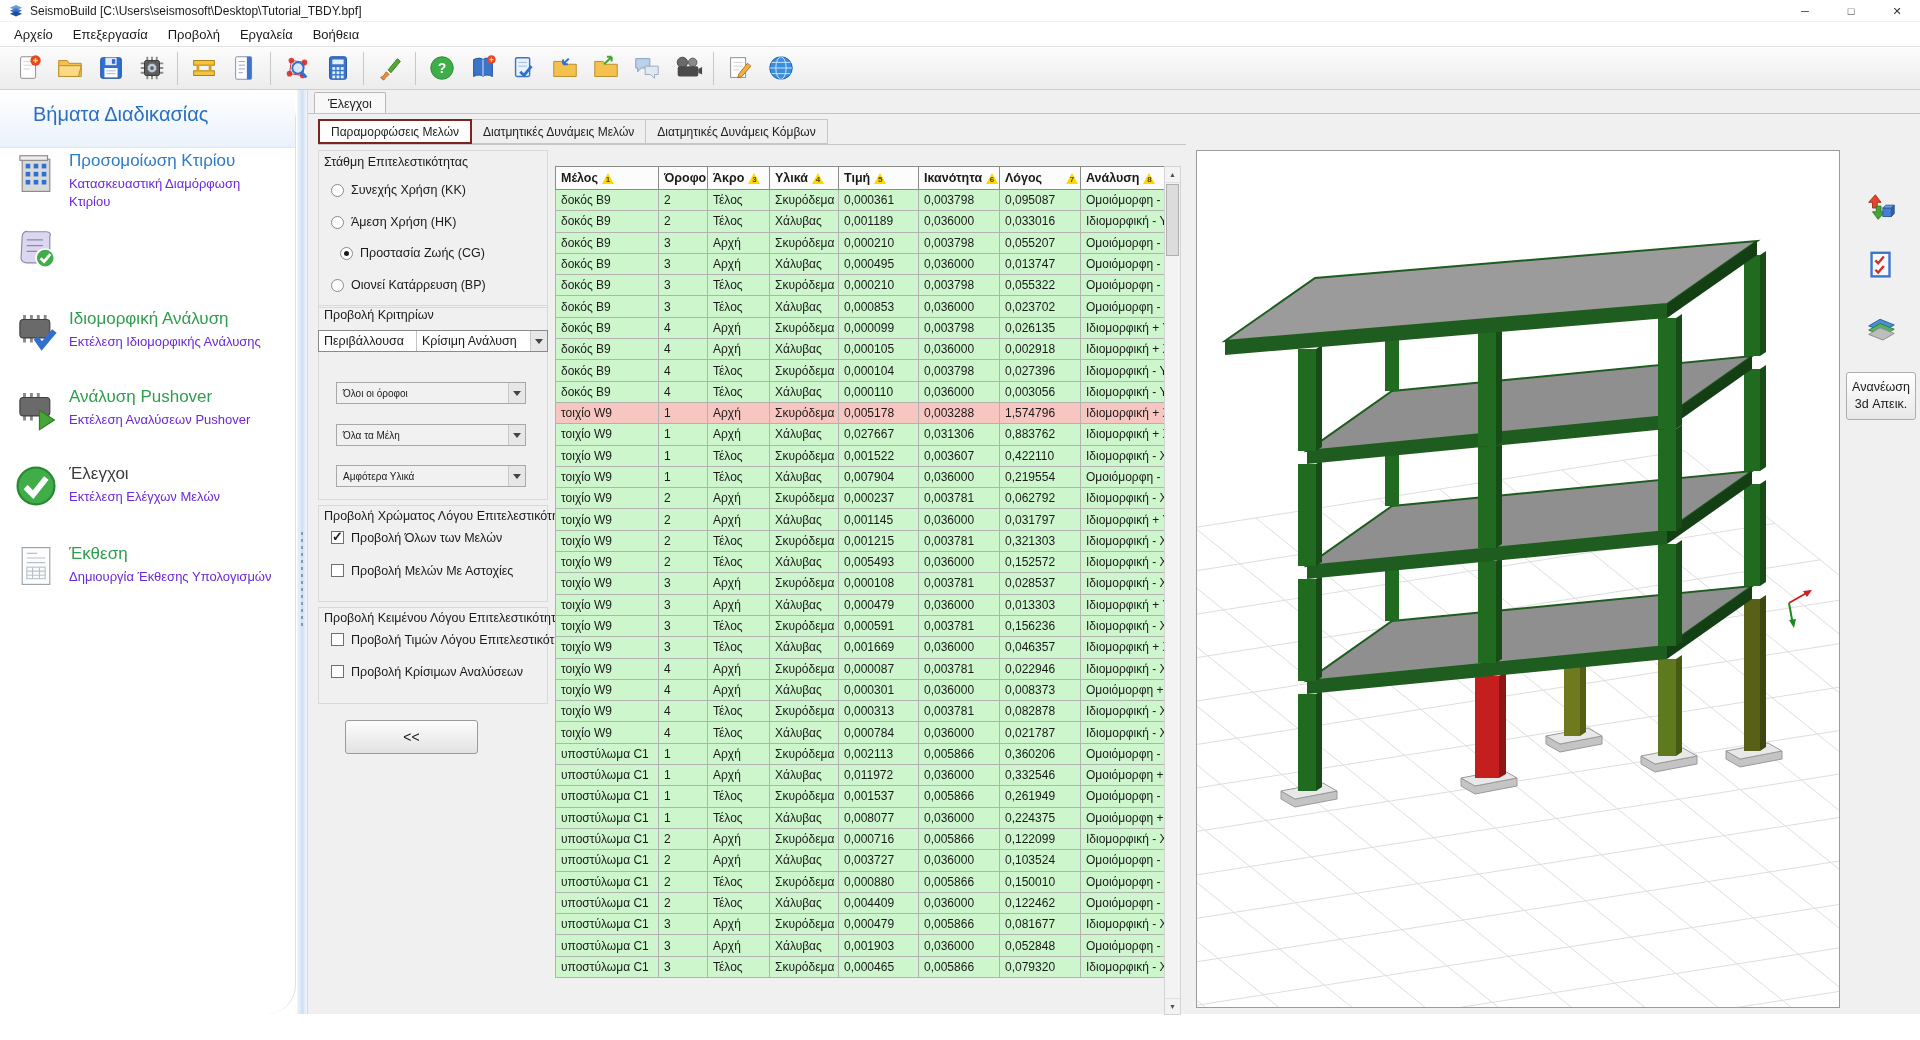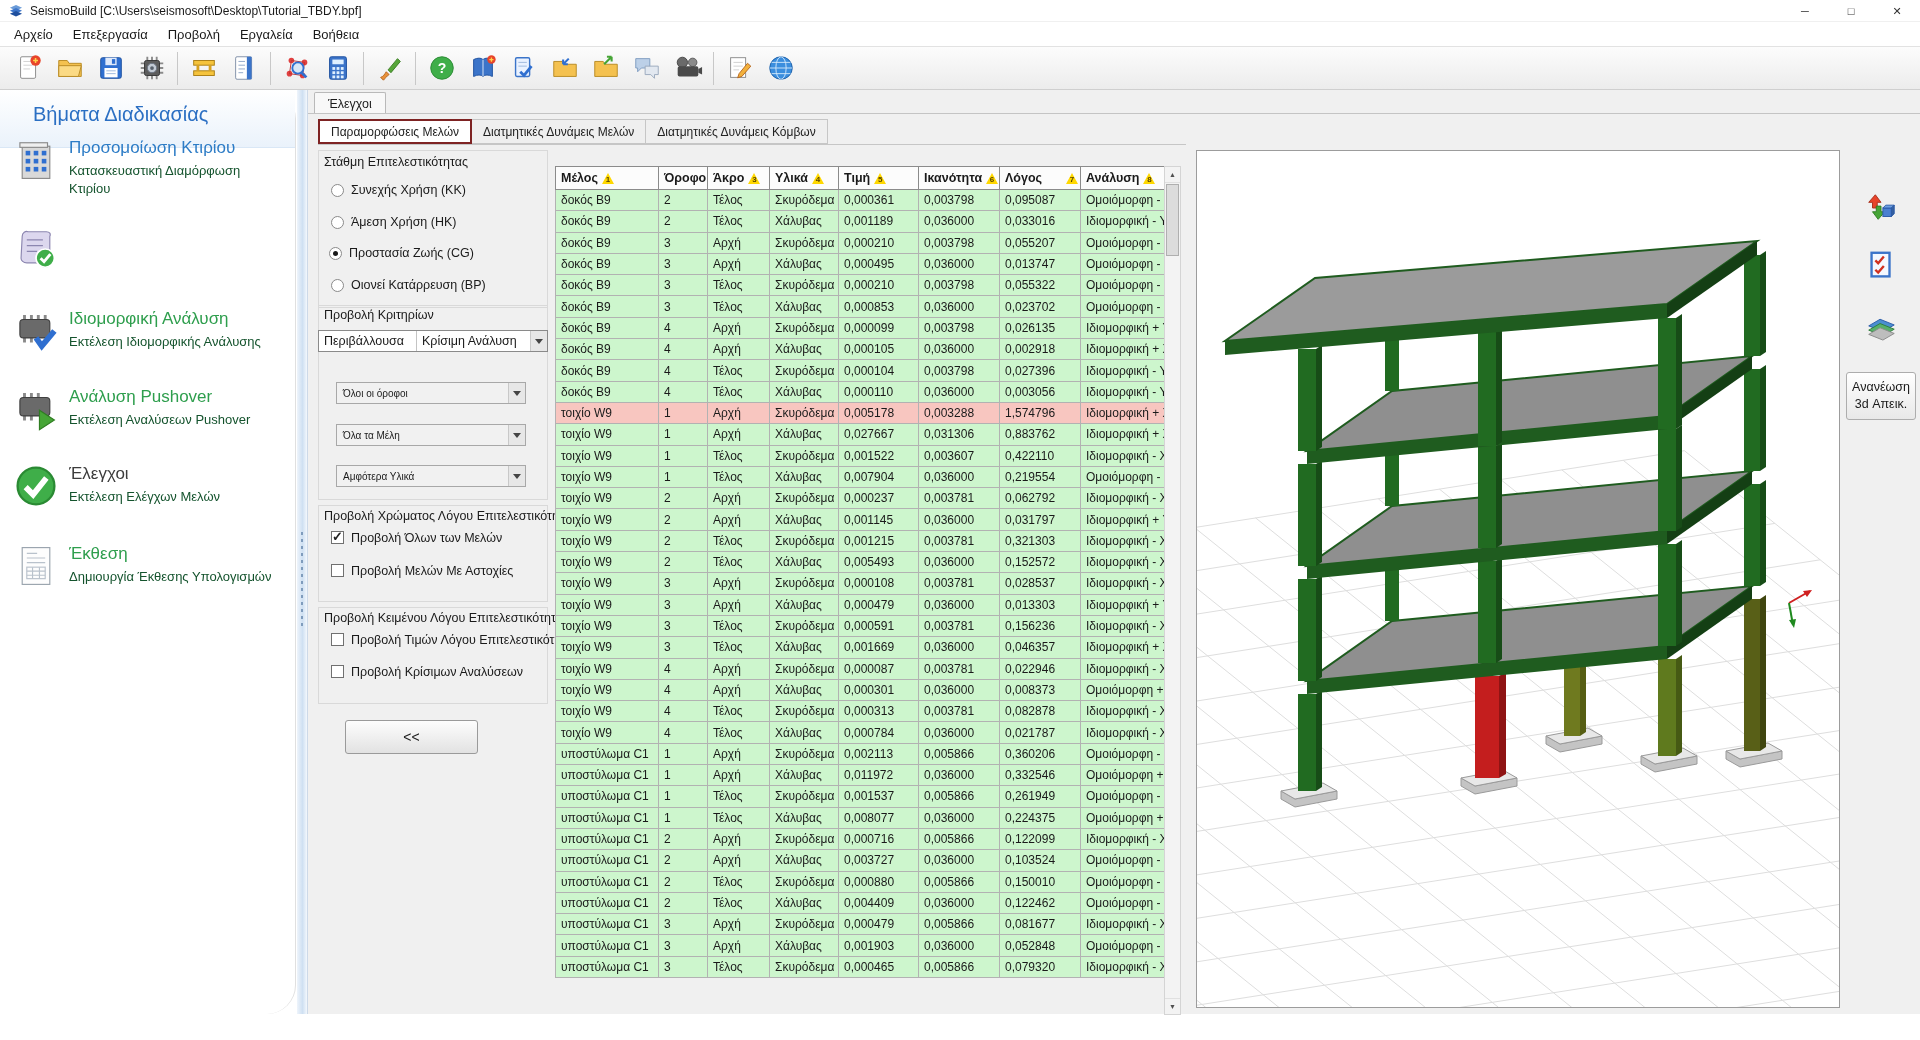--- a/index.html
+++ b/index.html
@@ -33,21 +33,21 @@
 
   
   .sidebar { position:absolute; left:0; top:90px; width:296px; height:924px; background:#fff;
     border-right:1px solid #e0e0e0;border-radius:29px; }
   .sidebar-head { height:58px; background:linear-gradient(#ffffff,#eaf2fb); border-bottom:1px solid #d9e7f6; }
   .sidebar-title { padding:13px 0 0 33px; font-size:20px; color:#2b6fc3; }
   .step { position:absolute; left:13px; width:274px; display:flex; cursor:default; }
   .step-icon { width:46px; height:46px; flex:0 0 46px; }
   .step-text { margin-left:10px; padding-top:1px; }
   .step-title { font-size:17px; white-space:nowrap; overflow:hidden; max-width:212px; }
-  .step-sub { font-size:13px; color:#14532d; line-height:1.35; margin-top:4px; max-width:208px; }
+  .step-sub { font-size:13px; color:#6d28d9; line-height:1.35; margin-top:4px; max-width:208px; }
 
   
   .splitter { position:absolute; left:297px; top:90px; width:11px; height:924px;
     background:linear-gradient(90deg,#eef4fb,#cfe0f2 55%,#f3f8fd); border-right:1px solid #cdd9e8; }
   .splitter-dots { position:absolute; left:3px; top:440px; width:4px; height:100px;
     background-image:radial-gradient(circle,#7f9cbd 1.2px,transparent 1.4px); background-size:4px 7px; }
 
   
   .main-bg { position:absolute; left:308px; top:90px; width:1612px; height:924px; background:#f0f0f0; }
   .main-tab { position:absolute; left:314px; top:92px; height:22px; padding:0 13px;
@@ -300,21 +300,21 @@
         <path d="M4 16h24M6 10h20M6 22h20" stroke="#cfe6fb" fill="none"></path>
       </svg>
     </span>
   </div>
 
 <div class="sidebar">
   <div class="sidebar-head">
     <div class="sidebar-title">Βήματα Διαδικασίας</div>
   </div>
   <div id="steps-container">
-      <div class="step" style="top: 47px;">
+      <div class="step" style="top: 60px;">
         <span class="step-icon">
           <svg viewBox="0 0 40 40" width="46" height="46">
             <rect x="8" y="8" width="24" height="28" fill="#d9d9d9" stroke="#8a8a8a"></rect>
             <rect x="6" y="5" width="24" height="4" fill="#efefef" stroke="#8a8a8a"></rect>
             <g fill="#2f6fd0">
               <rect x="11" y="12" width="4" height="4"></rect>
               <rect x="18" y="12" width="4" height="4"></rect>
               <rect x="25" y="12" width="4" height="4"></rect>
               <rect x="11" y="19" width="4" height="4"></rect>
               <rect x="18" y="19" width="4" height="4"></rect>
@@ -414,21 +414,21 @@
 </div>
 <div id="radios-container">
     <div class="radio-row" style="left: 331px; top: 183px; position: absolute;">
       <span class="radio"></span>
       <span>Συνεχής Χρήση (ΚΚ)</span>
     </div>
     <div class="radio-row" style="left: 331px; top: 215px; position: absolute;">
       <span class="radio"></span>
       <span>Άμεση Χρήση (ΗΚ)</span>
     </div>
-    <div class="radio-row" style="left: 329px; top: 246px; position: absolute;">
+    <div class="radio-row" style="left: 340px; top: 246px; position: absolute;">
       <span class="radio checked"></span>
       <span>Προστασία Ζωής (CG)</span>
     </div>
     <div class="radio-row" style="left: 331px; top: 278px; position: absolute;">
       <span class="radio"></span>
       <span>Οιονεί Κατάρρευση (ΒΡ)</span>
     </div>
   </div>
 
 <div class="fset" style="left:318px; top:305px; width:230px; height:195px;">

